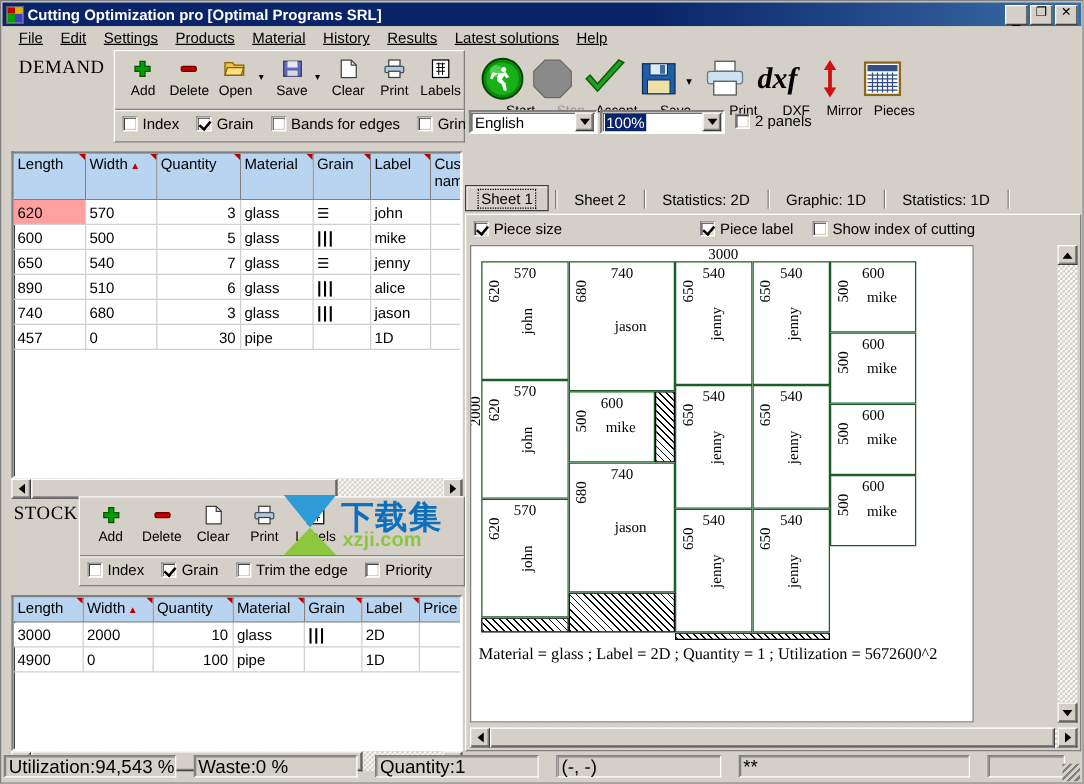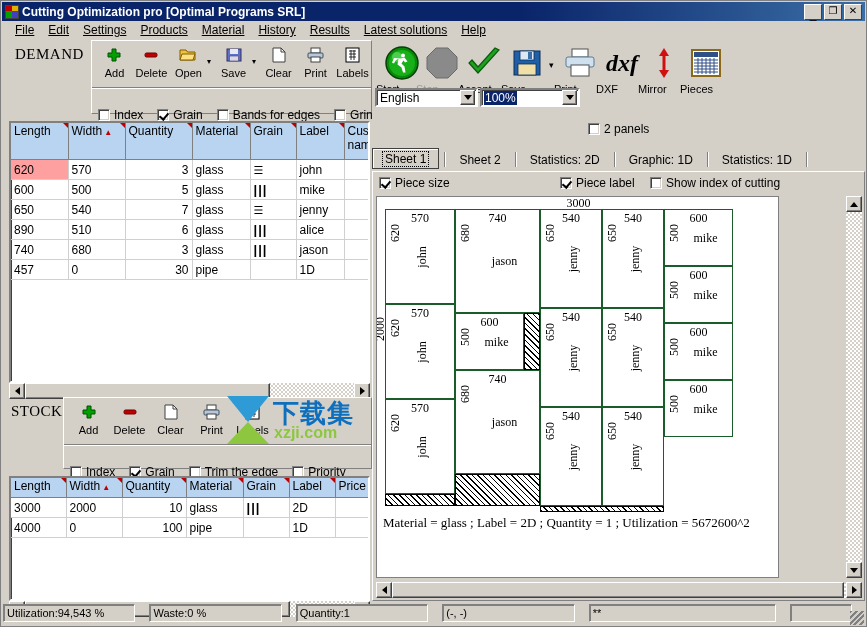--- a/index.html
+++ b/index.html
@@ -52,21 +52,21 @@
      border:1px solid #fff;border-right-color:#808080;border-bottom-color:#808080;}
   .tbar{display:flex;align-items:flex-start;height:46px;padding-left:4px;}
   .tbtn{width:41px;display:flex;flex-direction:column;align-items:center;
      justify-content:flex-start;padding-top:3px;cursor:default;}
   .tbtn .ic{height:22px;display:flex;align-items:center;justify-content:center;}
   .tbtn .lb{font-size:11px;margin-top:1px;color:#000;white-space:nowrap;}
   .arrowbtn{width:9px;align-self:flex-start;margin-top:16px;font-size:8px;color:#000;}
 
   .chkrow{display:flex;align-items:center;height:22px;padding-left:6px;
      border-top:1px solid #808080;box-shadow:inset 0 1px 0 #fff;}
-  .chk{display:flex;align-items:center;margin-right:14px;cursor:default;margin-top:32px;}
+  .chk{display:flex;align-items:center;margin-right:14px;cursor:default;}
   .box{width:12px;height:12px;background:#fff;
      border:1px solid #808080;border-right-color:#fff;border-bottom-color:#fff;
      box-shadow:inset 1px 1px 0 #404040, inset -1px -1px 0 #d4d0c8;
      position:relative;margin-right:4px;box-sizing:border-box;}
   .box.on:after{content:"";position:absolute;left:3px;top:1px;width:4px;height:7px;
      border:solid #000;border-width:0 2px 2px 0;transform:rotate(40deg);}
   .chk .ctxt{font-size:12px;color:#000;white-space:nowrap;}
 
   
   .grid-wrap{position:absolute;background:#fff;
@@ -104,21 +104,21 @@
      linear-gradient(45deg,#ffffff 25%,transparent 25%,transparent 75%,#ffffff 75%),
      linear-gradient(45deg,#ffffff 25%,#d4d0c8 25%,#d4d0c8 75%,#ffffff 75%);
      background-size:4px 4px;background-position:0 0,2px 2px;background-color:#d4d0c8;
      position:relative;}
   .sthumb{position:absolute;background:#d4d0c8;
      border:1px solid #fff;border-right-color:#404040;border-bottom-color:#404040;
      box-shadow:inset -1px -1px 0 #808080;box-sizing:border-box;}
 
   
   .rtool{position:absolute;left:0;top:0;width:493px;height:66px;background:#d4d0c8;}
-  .bigbtn{position:absolute;width:52px;text-align:left;cursor:default;}
+  .bigbtn{position:absolute;width:52px;text-align:right;cursor:default;}
   .bigbtn .bi{height:40px;display:flex;align-items:center;justify-content:center;}
   .bigbtn .bl{font-size:11px;color:#000;}
   .bigbtn.dis .bl{color:#9a9a9a;}
 
   .combo{position:absolute;height:19px;background:#fff;
      border:2px solid #808080;border-right-color:#fff;border-bottom-color:#fff;
      box-shadow:inset 1px 1px 0 #404040;box-sizing:border-box;display:flex;align-items:center;}
   .combo .cv{flex:1;font-size:12px;padding-left:3px;color:#000;white-space:nowrap;}
   .combo .cv.hl{background:#0a246a;color:#fff;display:inline-block;flex:none;margin-left:2px;padding:0 1px;}
   .combo .cbtn{width:15px;height:15px;margin:0 1px;background:#d4d0c8;
@@ -159,21 +159,21 @@
   .waste{position:absolute;box-sizing:border-box;border:1px solid #000;
      background-image:repeating-linear-gradient(45deg,#000 0 1px,#fff 1px 4px);}
   .caption{position:absolute;font-family:"Liberation Serif",serif;font-size:13px;color:#000;
      white-space:nowrap;}
 
   
   .statusbar{position:absolute;left:2px;top:603px;width:863px;height:20px;display:flex;align-items:stretch;}
   .spanel{height:18px;background:#d4d0c8;margin-right:14px;
      border:1px solid #808080;border-right-color:#fff;border-bottom-color:#fff;
      box-shadow:inset 1px 1px 0 #808080;box-sizing:border-box;
-     display:flex;align-items:center;padding-left:3px;font-size:11px;color:#000;white-space:nowrap;}
+     display:flex;align-items:center;padding-left:3px;font-size:15px;color:#000;white-space:nowrap;}
   .grip{position:absolute;right:2px;bottom:1px;width:14px;height:14px;
      background-image:repeating-linear-gradient(135deg,#808080 0 2px,#d4d0c8 2px 4px);}
 
   
   .wm{position:absolute;pointer-events:none;}
   .wm .cn{font-family:"Liberation Sans",sans-serif;font-weight:bold;font-size:26px;color:#0e6fbd;letter-spacing:1px;}
   .wm .en{font-family:"Liberation Sans",sans-serif;font-weight:bold;font-size:16px;color:#8dc63f;letter-spacing:0px;}
   .wm .arrow-blue{position:absolute;width:0;height:0;border-left:21px solid transparent;
      border-right:21px solid transparent;border-top:26px solid #2e9bd6;}
   .wm .arrow-green{position:absolute;width:0;height:0;border-left:21px solid transparent;
@@ -504,21 +504,21 @@
         <tr>
           <td class="selw">3000</td>
           <td>2000</td>
           <td class="num">10</td>
           <td>glass</td>
           <td><span class="grainbars">|||</span></td>
           <td>2D</td>
           <td class="num">0</td>
         </tr>
         <tr>
-          <td>4000</td>
+          <td>4900</td>
           <td>0</td>
           <td class="num">100</td>
           <td>pipe</td>
           <td></td>
           <td>1D</td>
           <td class="num">0</td>
         </tr>
       </tbody>
         </table>
     </div>

